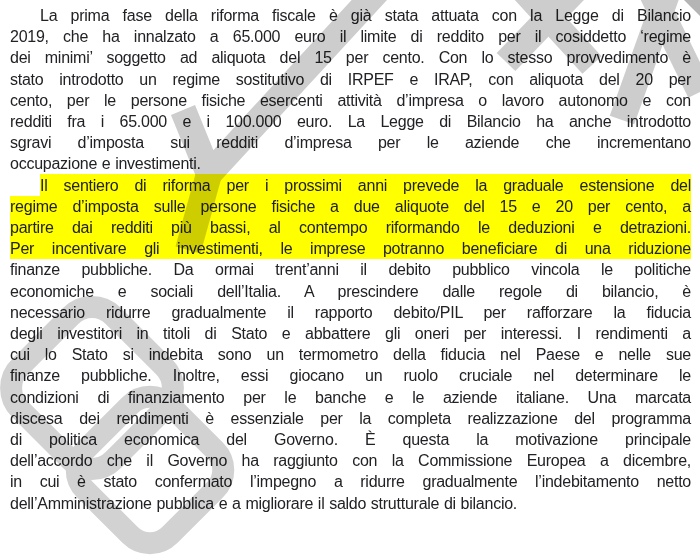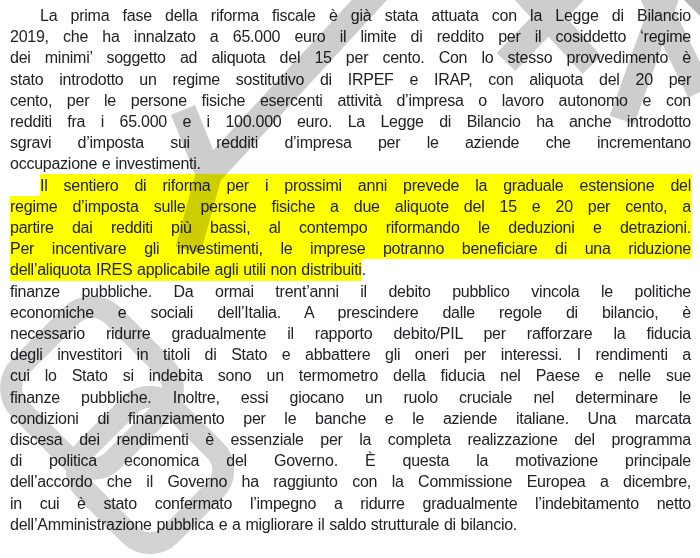--- a/index.html
+++ b/index.html
@@ -76,21 +76,20 @@
         <div class="line">cento, per le persone fisiche esercenti attività d’impresa o lavoro autonomo e con</div>
         <div class="line">redditi fra i 65.000 e i 100.000 euro. La Legge di Bilancio ha anche introdotto</div>
         <div class="line">sgravi d’imposta sui redditi d’impresa per le aziende che incrementano</div>
         <div class="line last">occupazione e investimenti.</div>
       </div>
       <div class="para">
         <div class="line first"><span class="hl">Il sentiero di riforma per i prossimi anni prevede la graduale estensione del</span></div>
         <div class="line hl-bg">regime d’imposta sulle persone fisiche a due aliquote del 15 e 20 per cento, a</div>
         <div class="line hl-bg">partire dai redditi più bassi, al contempo riformando le deduzioni e detrazioni.</div>
         <div class="line hl-bg">Per incentivare gli investimenti, le imprese potranno beneficiare di una riduzione</div>
-        <div class="line last"><span class="hl">dell’aliquota IRES applicabile agli utili non distribuiti</span><span>.</span></div>
       </div>
       <div class="para">
         <div class="line">finanze pubbliche. Da ormai trent’anni il debito pubblico vincola le politiche</div>
         <div class="line">economiche e sociali dell’Italia. A prescindere dalle regole di bilancio, è</div>
         <div class="line">necessario ridurre gradualmente il rapporto debito/PIL per rafforzare la fiducia</div>
         <div class="line">degli investitori in titoli di Stato e abbattere gli oneri per interessi. I rendimenti a</div>
         <div class="line">cui lo Stato si indebita sono un termometro della fiducia nel Paese e nelle sue</div>
         <div class="line">finanze pubbliche. Inoltre, essi giocano un ruolo cruciale nel determinare le</div>
         <div class="line">condizioni di finanziamento per le banche e le aziende italiane. Una marcata</div>
         <div class="line">discesa dei rendimenti è essenziale per la completa realizzazione del programma</div>

